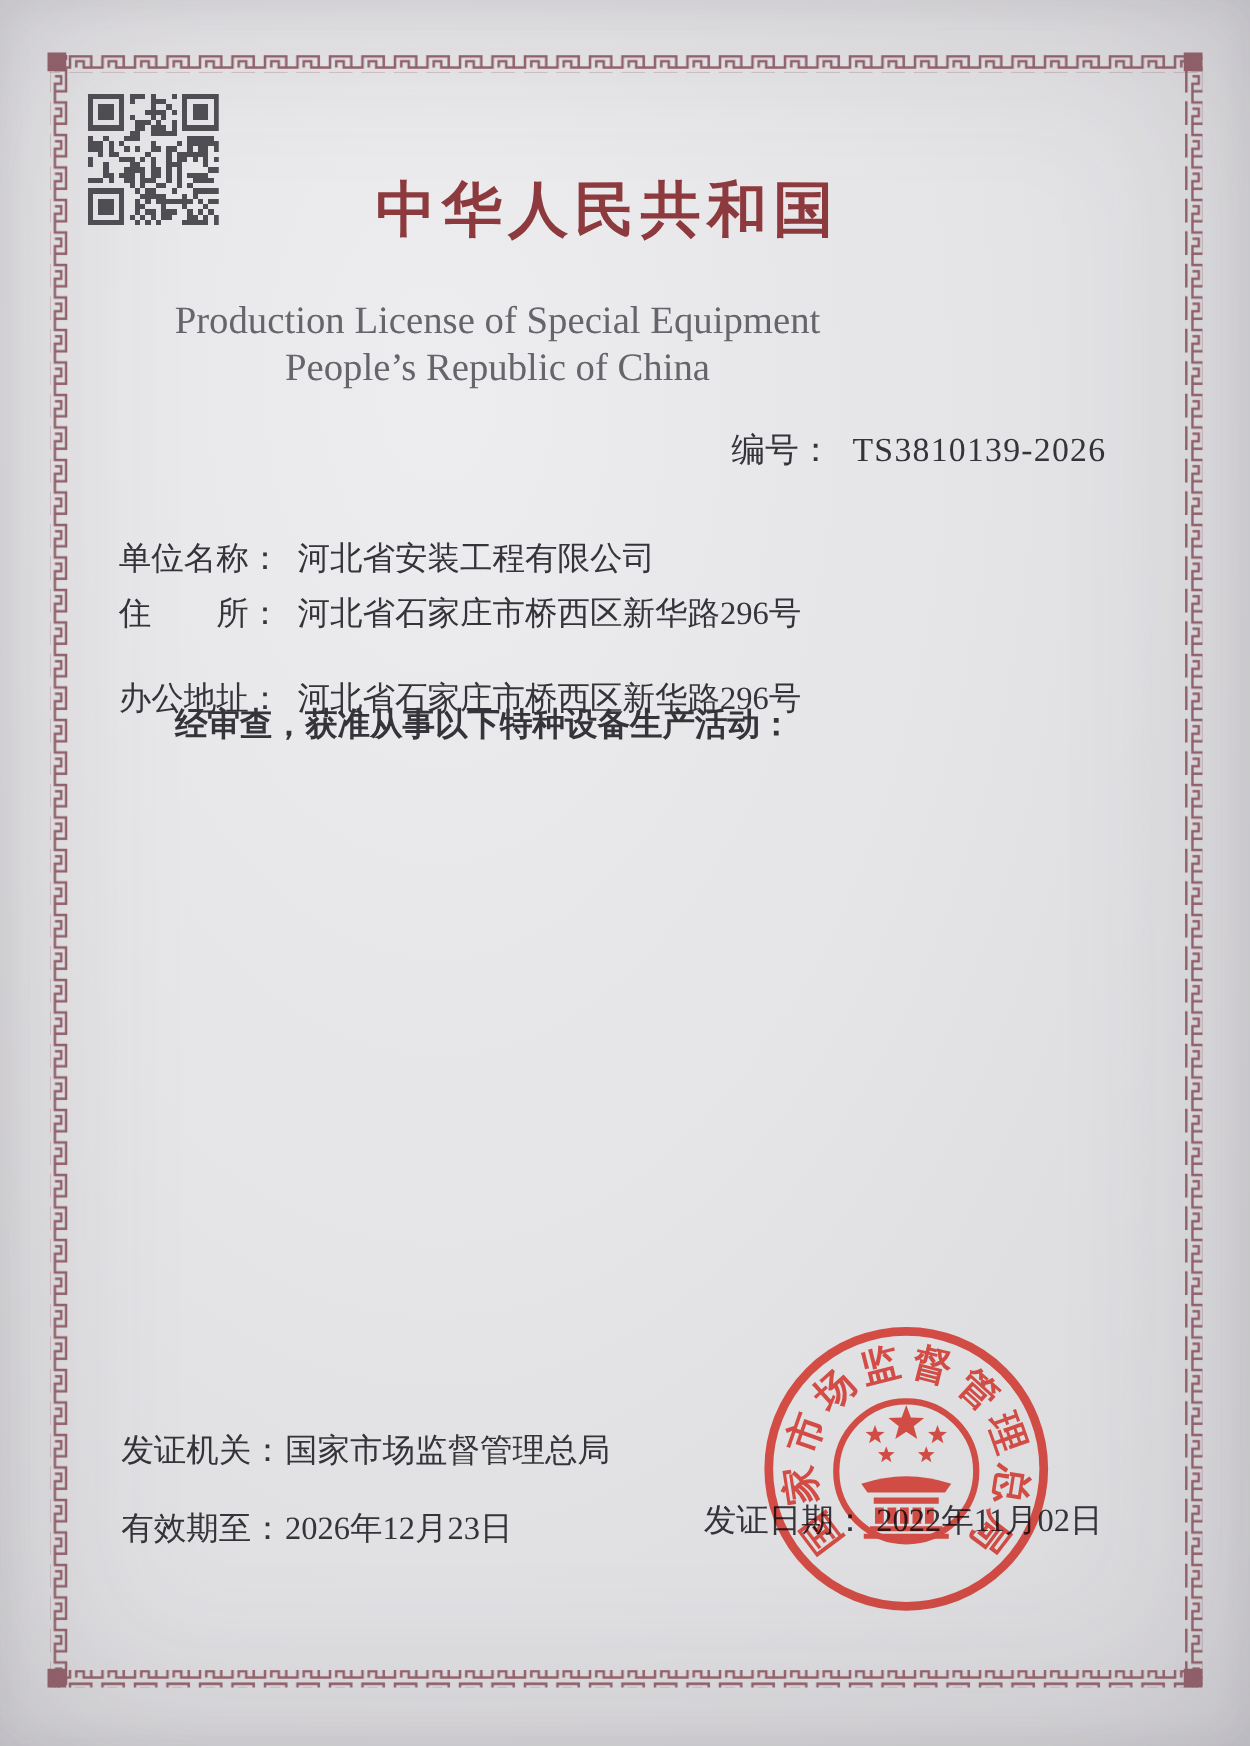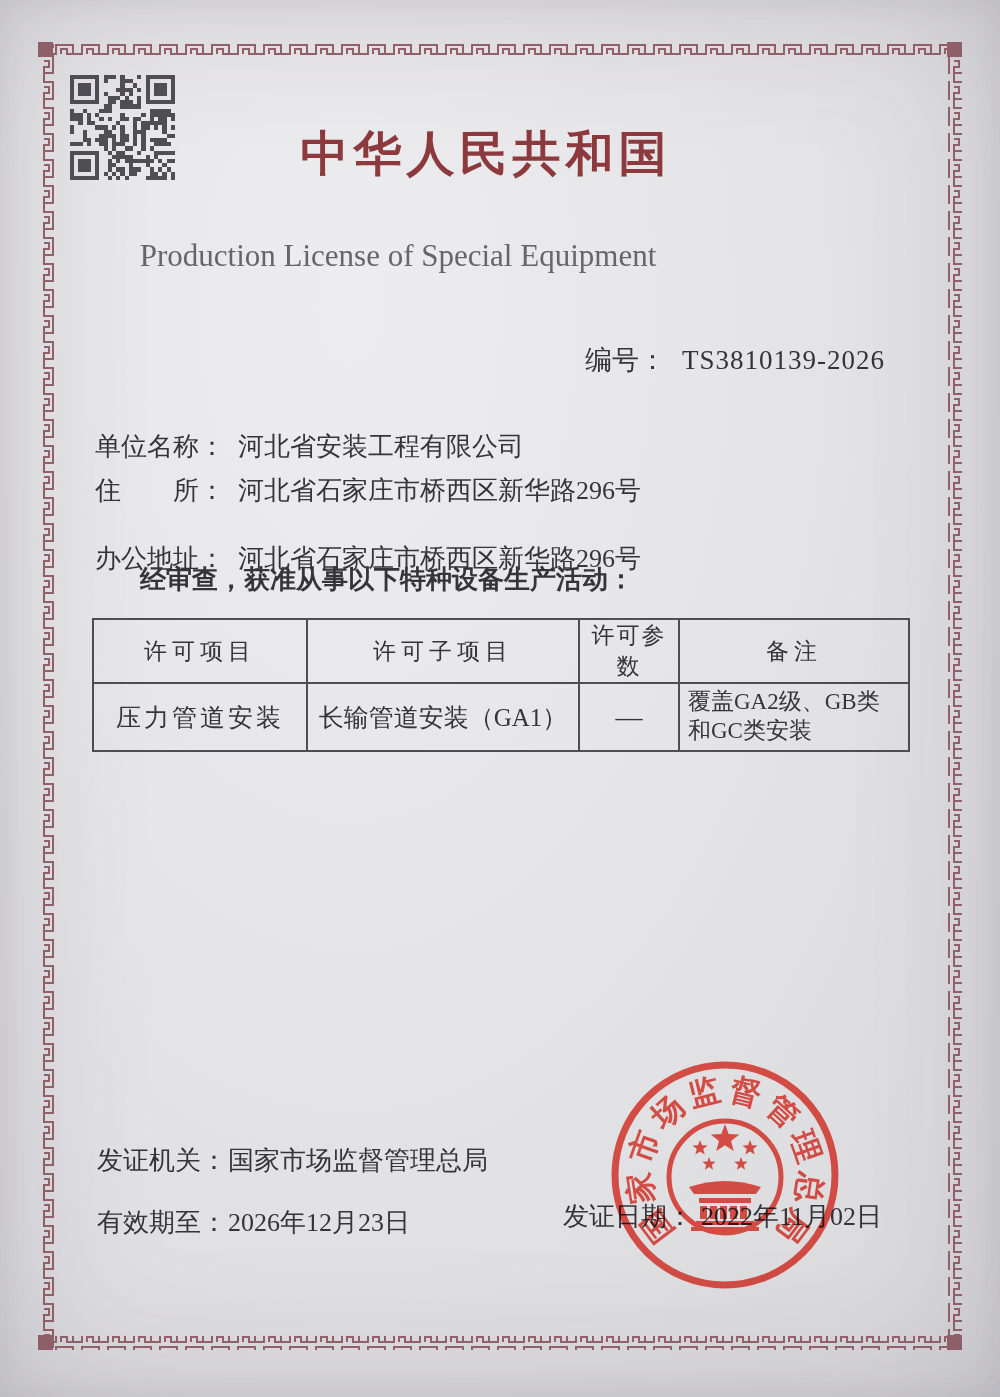--- a/index.html
+++ b/index.html
@@ -11,21 +11,21 @@
     position:relative; width:1000px; height:1397px; overflow:hidden;
     background:radial-gradient(ellipse at 35% 22%, #edecee 0%, #e5e4e6 45%, #d8d7da 100%);
     font-family:"Liberation Serif","DejaVu Serif",serif; color:var(--ink);
   }
   .vignette{position:absolute; inset:0; z-index:9; pointer-events:none;
     box-shadow:inset 0 0 150px rgba(70,65,80,.20), inset 0 0 30px rgba(70,65,80,.08);}
   .frame{position:absolute; left:0; top:0; z-index:1;}
   .qr{position:absolute; left:70px; top:75px; width:105px; height:105px; opacity:.88; z-index:2;}
   .t-cn{position:absolute; left:0; width:972px; text-align:center; font-weight:700;
     color:var(--title); z-index:2;}
-  .t-cn1{top:122px; font-size:48px; letter-spacing:5px;text-align:center;}
+  .t-cn1{top:136px; font-size:48px; letter-spacing:5px;text-align:center;}
   .t-cn2{top:183px; font-size:48px; letter-spacing:7px;}
   .t-en{position:absolute; left:0; width:796px; text-align:center; color:var(--en);
     font-size:31px; z-index:2;}
   .t-en1{top:238px;}
   .t-en2{top:276px;}
   .serial{position:absolute; left:585px; top:342px; font-size:27px; z-index:2;}
   .serial .val{margin-left:16px; letter-spacing:1px;margin-top:34px;}
   .field{position:absolute; left:95px; font-size:26px; z-index:2; white-space:nowrap;}
   .field .lbl{display:inline-block; width:143px;}
   .f0{top:429px;} .f1{top:473px;} .f2{top:517px;margin-top:24px;}
@@ -386,61 +386,38 @@
         <rect x="18" y="24" width="1" height="1"></rect>
         <rect x="19" y="24" width="1" height="1"></rect>
         <rect x="20" y="24" width="1" height="1"></rect>
         <rect x="21" y="24" width="1" height="1"></rect>
         <rect x="22" y="24" width="1" height="1"></rect>
         <rect x="24" y="24" width="1" height="1"></rect>
       </svg></div>
 
   <div class="t-cn t-cn1">中华人民共和国</div>
   <div class="t-en t-en1">Production License of Special Equipment</div>
+  <div class="t-en t-en2">People’s Republic of China</div>
 
   <div class="serial">
     <span class="lbl">编号：</span><span class="val">TS3810139-2026</span>
   </div>
 
   <div class="field f0">
     <span class="lbl">单位名称：</span><span class="val">河北省安装工程有限公司</span>
   </div>
   <div class="field f1">
     <span class="lbl">住　　所：</span><span class="val">河北省石家庄市桥西区新华路296号</span>
   </div>
   <div class="field f2">
     <span class="lbl">办公地址：</span><span class="val">河北省石家庄市桥西区新华路296号</span>
   </div>
 
   <div class="statement">经审查，获准从事以下特种设备生产活动：</div>
 
-  <table class="lic">
-    <colgroup>
-        <col style="width:214px">
-        <col style="width:272px">
-        <col style="width:100px">
-        <col style="width:230px">
-      </colgroup>
-    <thead>
-      <tr>
-        <th>许可项目</th>
-        <th>许可子项目</th>
-        <th class="narrow">许可参数</th>
-        <th>备注</th>
-      </tr>
-    </thead>
-    <tbody>
-      <tr>
-        <td class="c1">压力管道安装</td>
-        <td class="c2">长输管道安装（GA1）</td>
-        <td class="c3">—</td>
-        <td class="c4">覆盖GA2级、GB类和GC类安装</td>
-      </tr>
-    </tbody>
-  </table>
 
   <div class="foot authority">
     <span class="lbl">发证机关：</span><span class="val">国家市场监督管理总局</span>
   </div>
   <div class="foot valid">
     <span class="lbl">有效期至：</span><span class="val">2026年12月23日</span>
   </div>
   <div class="issue">
     <span class="lbl">发证日期：</span><span class="val">2022年11月02日</span>
   </div>

